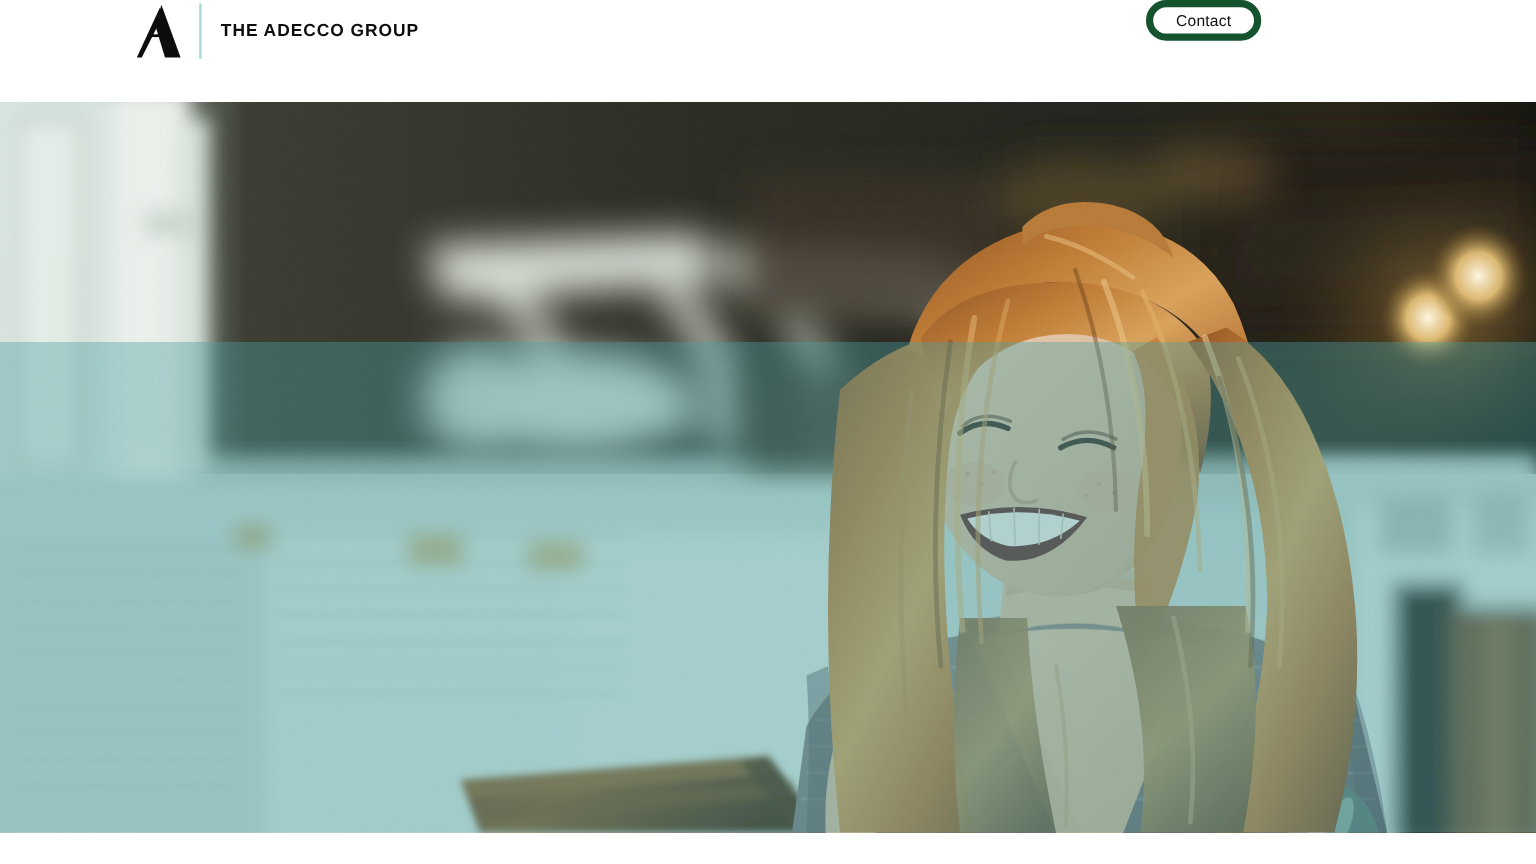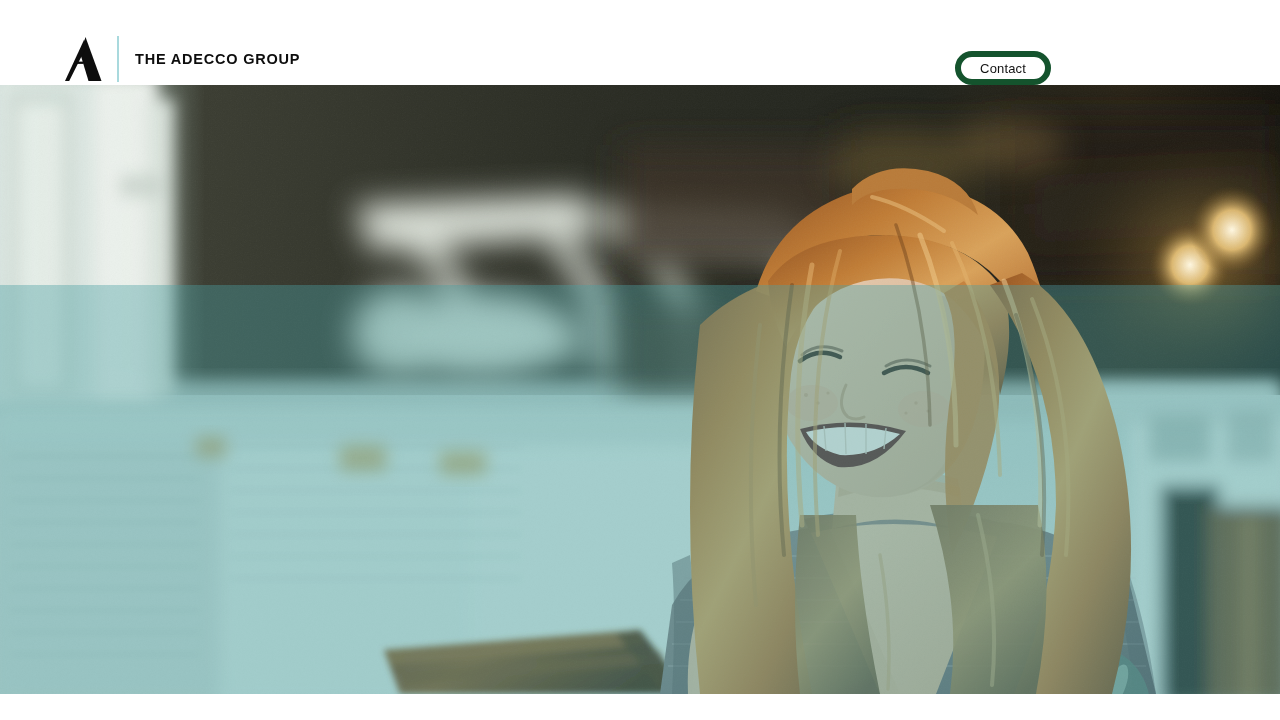--- a/index.html
+++ b/index.html
@@ -14,22 +14,22 @@
   }
 
   
   .site-header {
     position: relative;
     z-index: 20;
     width: 1123px;
     height: 85px;
     background: #ffffff;
     display: flex;
-    align-items: flex-end;
-    padding: 0 72px 0 63px;
+    align-items: flex-start;
+    padding: 0 72px 0 112px;
   }
 
   
   .brand {
     display: flex;
     align-items: center;
     height: 52px;
     text-decoration: none;
     flex: 0 0 auto;
   }

